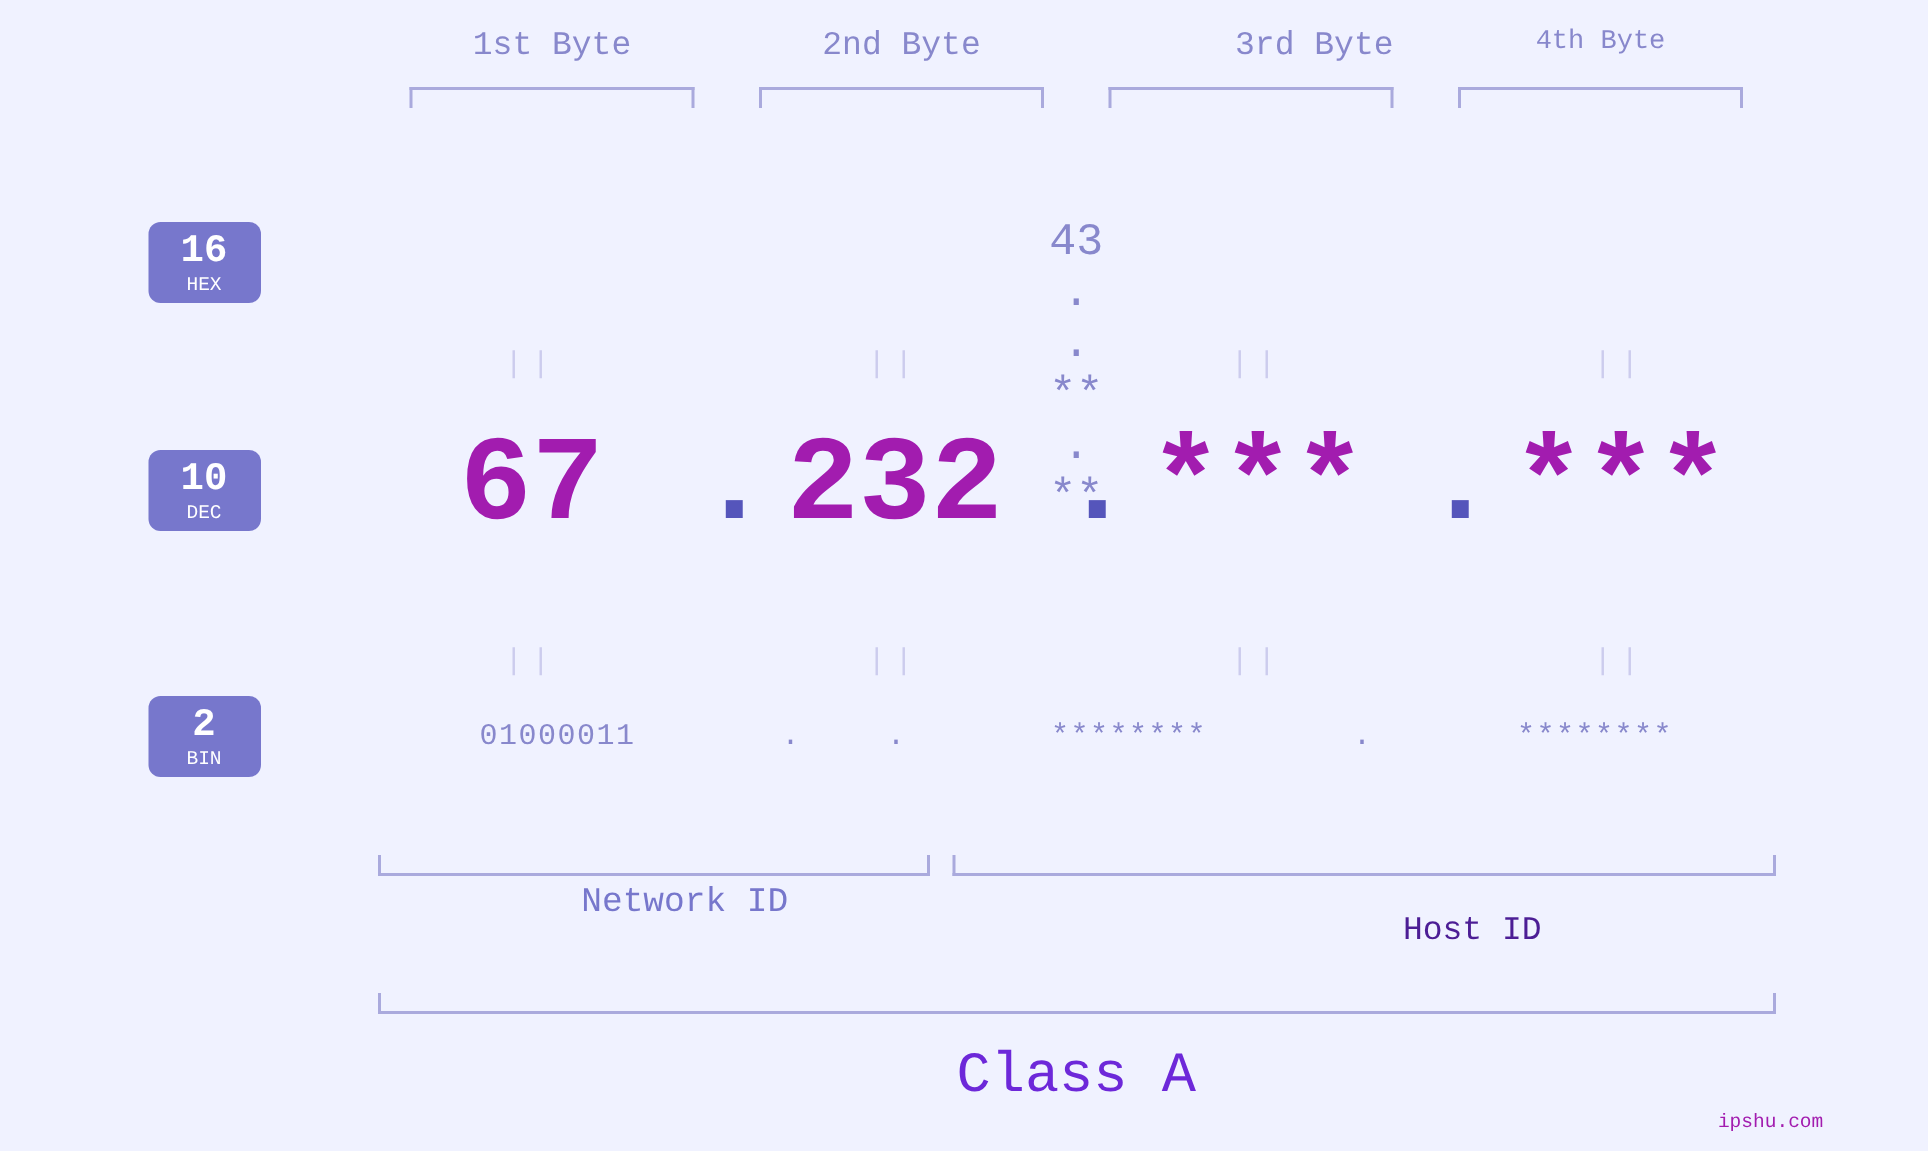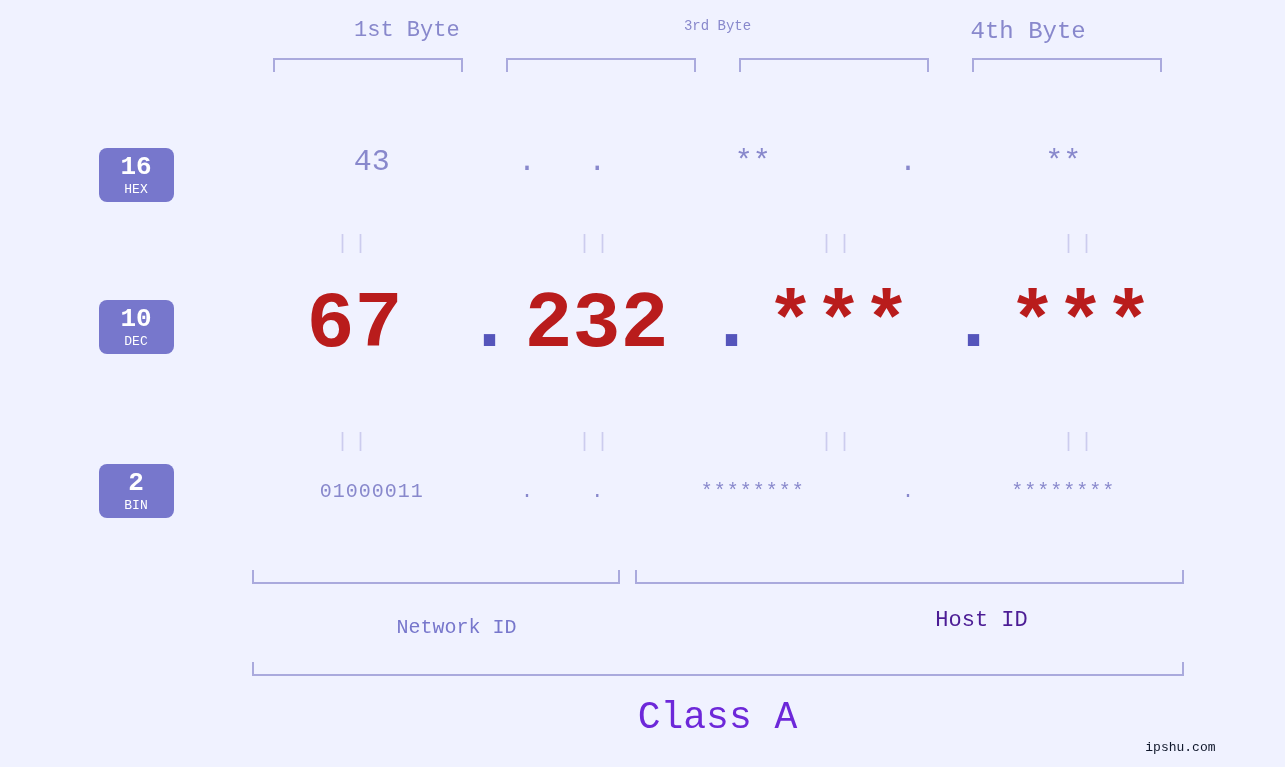--- a/index.html
+++ b/index.html
@@ -95,20 +95,21 @@
 
     
     .row-hex-vals {
       position: absolute;
       top: 145px;
       left: 200px;
       right: 50px;
       display: flex;
       align-items: center;
       justify-content: space-around;
+      flex-direction: column;
     }
 
     
     .row-eq1 {
       position: absolute;
       top: 232px;
       left: 200px;
       right: 50px;
       display: flex;
       align-items: center;
@@ -169,26 +170,26 @@
       width: 610px;
       height: 14px;
       border: 2px solid #aaaadd;
       border-top: none;
       margin-left: 15px;
     }
 
     
     .label-network {
       position: absolute;
-      top: 616px;
+      top: 588px;
       left: 200px;
       width: 410px;
       text-align: center;
       color: #7777cc;
-      font-size: 20px;
+      font-size: 23px;
       font-family: 'Courier New', Courier, monospace;
     }
 
     .label-host {
       position: absolute;
       top: 608px;
       left: 625px;
       width: 610px;
       text-align: center;
       color: #4c1d95;
@@ -216,21 +217,21 @@
       text-align: center;
       color: #6d28d9;
       font-size: 38px;
       font-family: 'Courier New', Courier, monospace;
     }
 
     .watermark-text {
       position: absolute;
       bottom: 12px;
       right: 18px;
-      color: #0f172a;
+      color: #a21caf;
       font-size: 13px;
       font-family: 'Courier New', Courier, monospace;
       text-align: center;
     }
 
     
     .v-hex {
       color: #8888cc;
       font-size: 30px;
       font-family: 'Courier New', Courier, monospace;
@@ -240,21 +241,21 @@
 
     .v-hex-dot {
       color: #8888cc;
       font-size: 30px;
       font-family: 'Courier New', Courier, monospace;
       width: 20px;
       text-align: center;
     }
 
     .v-dec {
-      color: #b91c1c;
+      color: #a21caf;
       font-size: 80px;
       font-weight: bold;
       font-family: 'Courier New', Courier, monospace;
       width: 190px;
       text-align: center;
       line-height: 1;
     }
 
     .v-dec-dot {
       color: #5555bb;
@@ -297,22 +298,23 @@
     }
 
   </style>
 </head>
 <body>
 
 <div class="page">
 
   <div class="row-headers">
     <div class="v-hex" style="font-size:22px;">1st Byte</div>
-    <div class="v-hex" style="font-size:14px;">3rd Byte</div>
-    <div class="v-hex" style="font-size:24px;">4th Byte</div>
+    <div class="v-hex" style="font-size:22px;">2nd Byte</div>
+    <div class="v-hex" style="font-size:22px;text-align:right;">3rd Byte</div>
+    <div class="v-hex" style="font-size:18px;">4th Byte</div>
   </div>
 
   <div class="row-top-brackets">
     <div class="top-bracket"></div>
     <div class="top-bracket"></div>
     <div class="top-bracket"></div>
     <div class="top-bracket"></div>
   </div>
 
   <div class="base-badge badge-hex">

